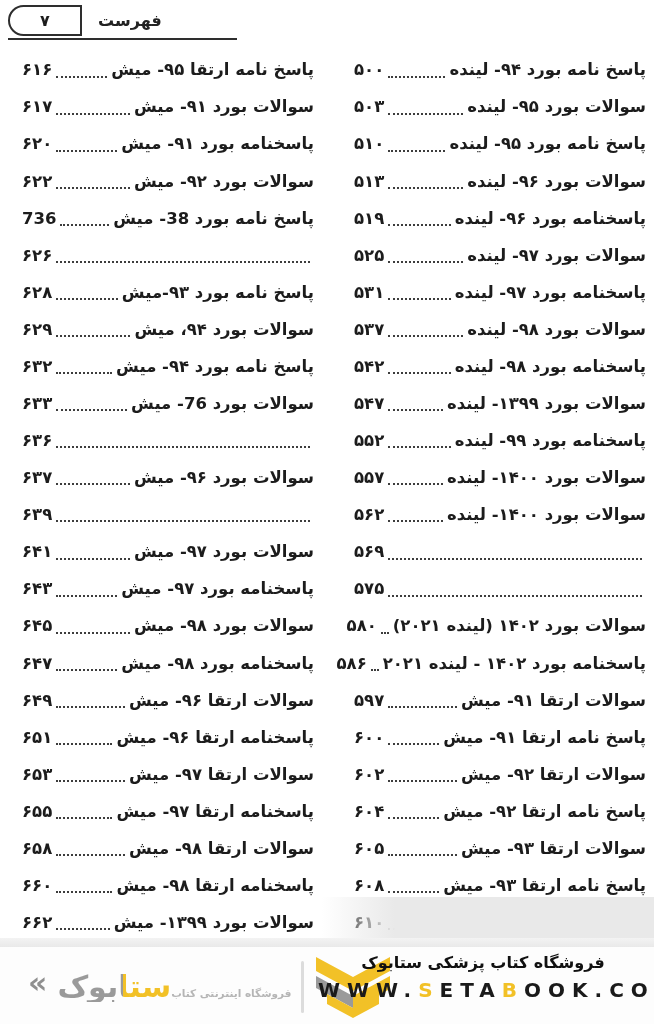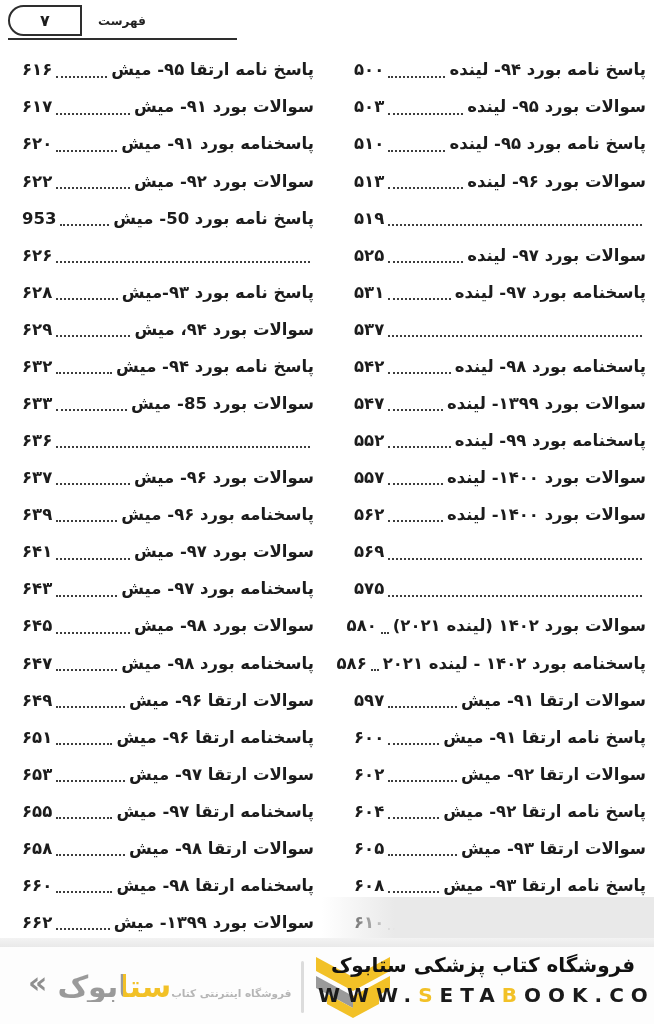--- a/index.html
+++ b/index.html
@@ -31,21 +31,21 @@
     border:2px solid var(--line);
     border-radius:17px 0 0 17px;
     box-sizing:border-box;
     display:flex;align-items:center;justify-content:center;
     font-size:16px;font-weight:bold;
     background:#fff;
   }
   .header-title{
     position:absolute;left:90px;top:0;height:31px;
     display:flex;align-items:center;
-    font-size:12px;font-weight:bold;color:#222;
+    font-size:16px;font-weight:bold;color:#222;
   }
 
   
   .toc{
     position:absolute;top:52px;left:8px;right:8px;height:890px;
     display:flex;gap:26px;
   }
   .toc-col{flex:1 1 0;display:flex;flex-direction:column;min-width:0;}
   .toc-row{height:37.1px;display:flex;align-items:center;}
   .toc-title{
@@ -92,21 +92,21 @@
   }
   .logo-subtitle{font-size:10.5px;color:#b5b5b5;margin-top:12px;font-weight:bold;}
   .logo-divider{width:3px;height:52px;background:#dcdcdc;border-radius:2px;}
   .emblem{display:block;}
   .emb-yellow{fill:var(--accent);}
   .emb-gray{fill:var(--logo-gray);}
 
   .footer-text{
     position:absolute;right:6px;top:6px;width:330px;text-align:center;
   }
-  .store-line{font-size:20px;font-weight:bold;color:#111;}
+  .store-line{font-size:16px;font-weight:bold;color:#111;}
   .url-line{
     direction:ltr;margin-top:6px;
     font-size:20px;font-weight:bold;letter-spacing:7px;color:#1a1a1a;
     white-space:nowrap;
   }
   .url-accent{color:var(--accent);}
   .url-plain{color:#1a1a1a;}
 </style>
 </head>
 <body>
@@ -140,37 +140,39 @@
     <span class="toc-page">۵۱۰</span>
   </div>
 
   <div class="toc-row">
     <span class="toc-title">سوالات بورد ۹۶- لینده</span>
     <span class="toc-dots"></span>
     <span class="toc-page">۵۱۳</span>
   </div>
 
   <div class="toc-row">
+    <span class="toc-title">پاسخنامه بورد ۹۶- لینده</span>
     <span class="toc-dots"></span>
     <span class="toc-page">۵۱۹</span>
   </div>
 
   <div class="toc-row">
     <span class="toc-title">سوالات بورد ۹۷- لینده</span>
     <span class="toc-dots"></span>
     <span class="toc-page">۵۲۵</span>
   </div>
 
   <div class="toc-row">
     <span class="toc-title">پاسخنامه بورد ۹۷- لینده</span>
     <span class="toc-dots"></span>
     <span class="toc-page">۵۳۱</span>
   </div>
 
   <div class="toc-row">
+    <span class="toc-title">سوالات بورد ۹۸- لینده</span>
     <span class="toc-dots"></span>
     <span class="toc-page">۵۳۷</span>
   </div>
 
   <div class="toc-row">
     <span class="toc-title">پاسخنامه بورد ۹۸- لینده</span>
     <span class="toc-dots"></span>
     <span class="toc-page">۵۴۲</span>
   </div>
 
@@ -281,23 +283,23 @@
     <span class="toc-page">۶۲۰</span>
   </div>
 
   <div class="toc-row">
     <span class="toc-title">سوالات بورد ۹۲- میش</span>
     <span class="toc-dots"></span>
     <span class="toc-page">۶۲۲</span>
   </div>
 
   <div class="toc-row">
-    <span class="toc-title">پاسخ نامه بورد 50- میش</span>
-    <span class="toc-dots"></span>
-    <span class="toc-page">953</span>
+    <span class="toc-title">پاسخ نامه بورد 38- میش</span>
+    <span class="toc-dots"></span>
+    <span class="toc-page">736</span>
   </div>
 
   <div class="toc-row">
     <span class="toc-dots"></span>
     <span class="toc-page">۶۲۶</span>
   </div>
 
   <div class="toc-row">
     <span class="toc-title">پاسخ نامه بورد ۹۳-میش</span>
     <span class="toc-dots"></span>
@@ -310,38 +312,37 @@
     <span class="toc-page">۶۲۹</span>
   </div>
 
   <div class="toc-row">
     <span class="toc-title">پاسخ نامه بورد ۹۴- میش</span>
     <span class="toc-dots"></span>
     <span class="toc-page">۶۳۲</span>
   </div>
 
   <div class="toc-row">
-    <span class="toc-title">سوالات بورد 85- میش</span>
+    <span class="toc-title">سوالات بورد 76- میش</span>
     <span class="toc-dots"></span>
     <span class="toc-page">۶۳۳</span>
   </div>
 
   <div class="toc-row">
     <span class="toc-dots"></span>
     <span class="toc-page">۶۳۶</span>
   </div>
 
   <div class="toc-row">
     <span class="toc-title">سوالات بورد ۹۶- میش</span>
     <span class="toc-dots"></span>
     <span class="toc-page">۶۳۷</span>
   </div>
 
   <div class="toc-row">
-    <span class="toc-title">پاسخنامه بورد ۹۶- میش</span>
     <span class="toc-dots"></span>
     <span class="toc-page">۶۳۹</span>
   </div>
 
   <div class="toc-row">
     <span class="toc-title">سوالات بورد ۹۷- میش</span>
     <span class="toc-dots"></span>
     <span class="toc-page">۶۴۱</span>
   </div>
 

